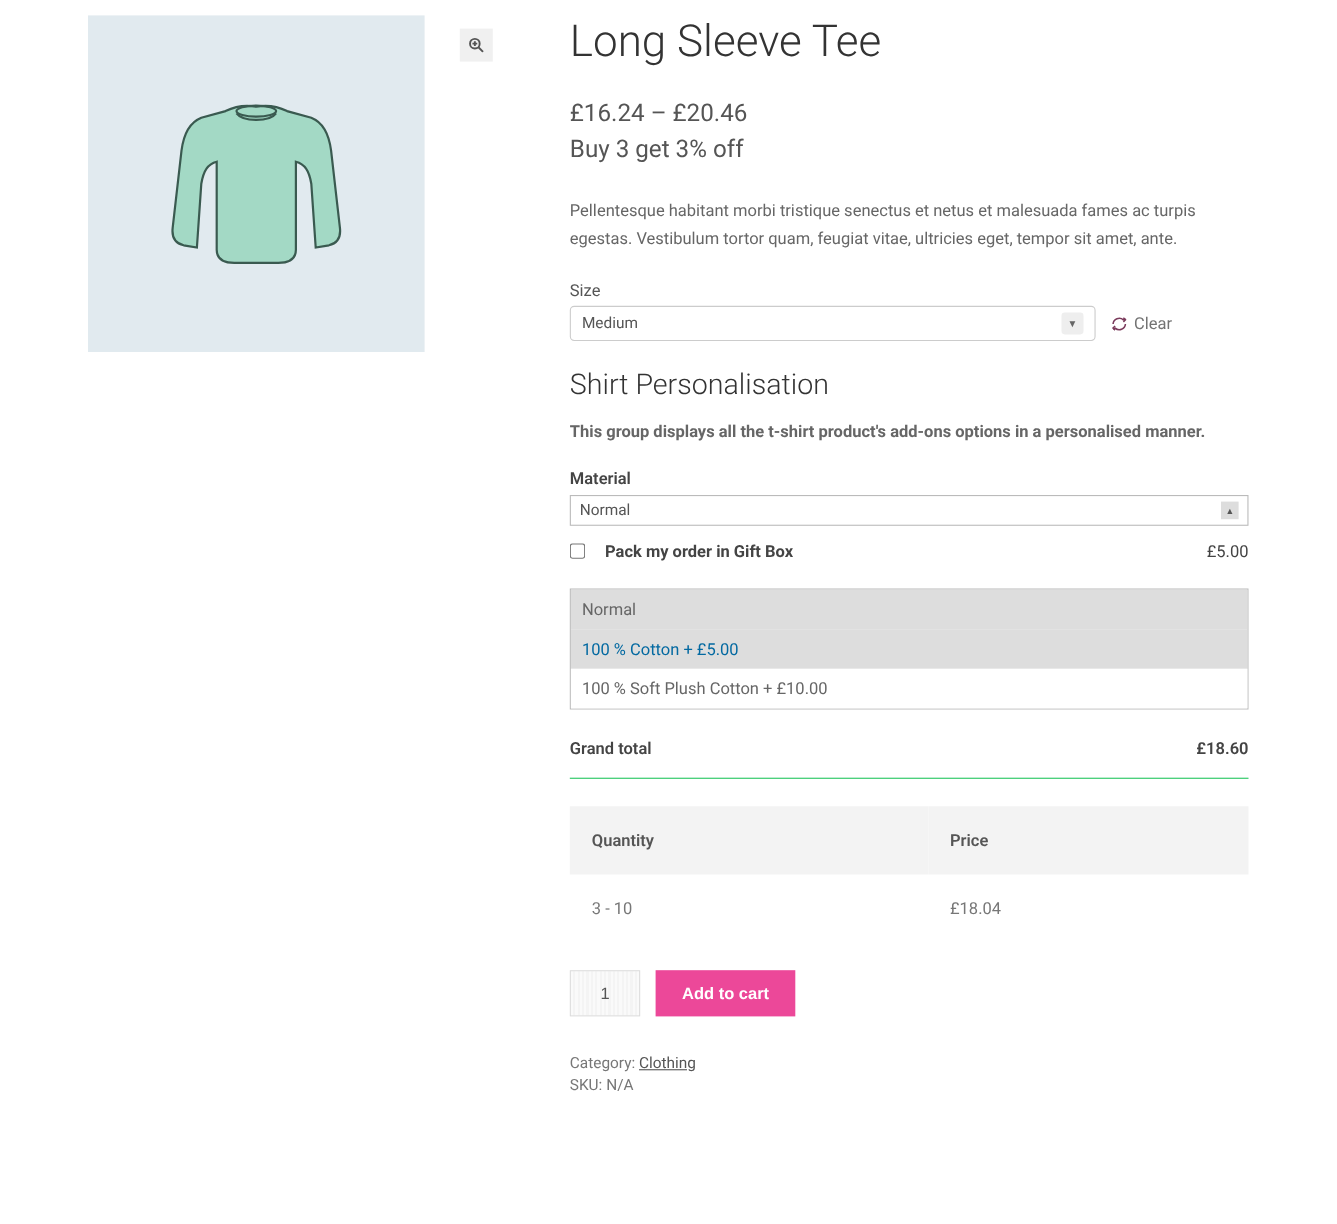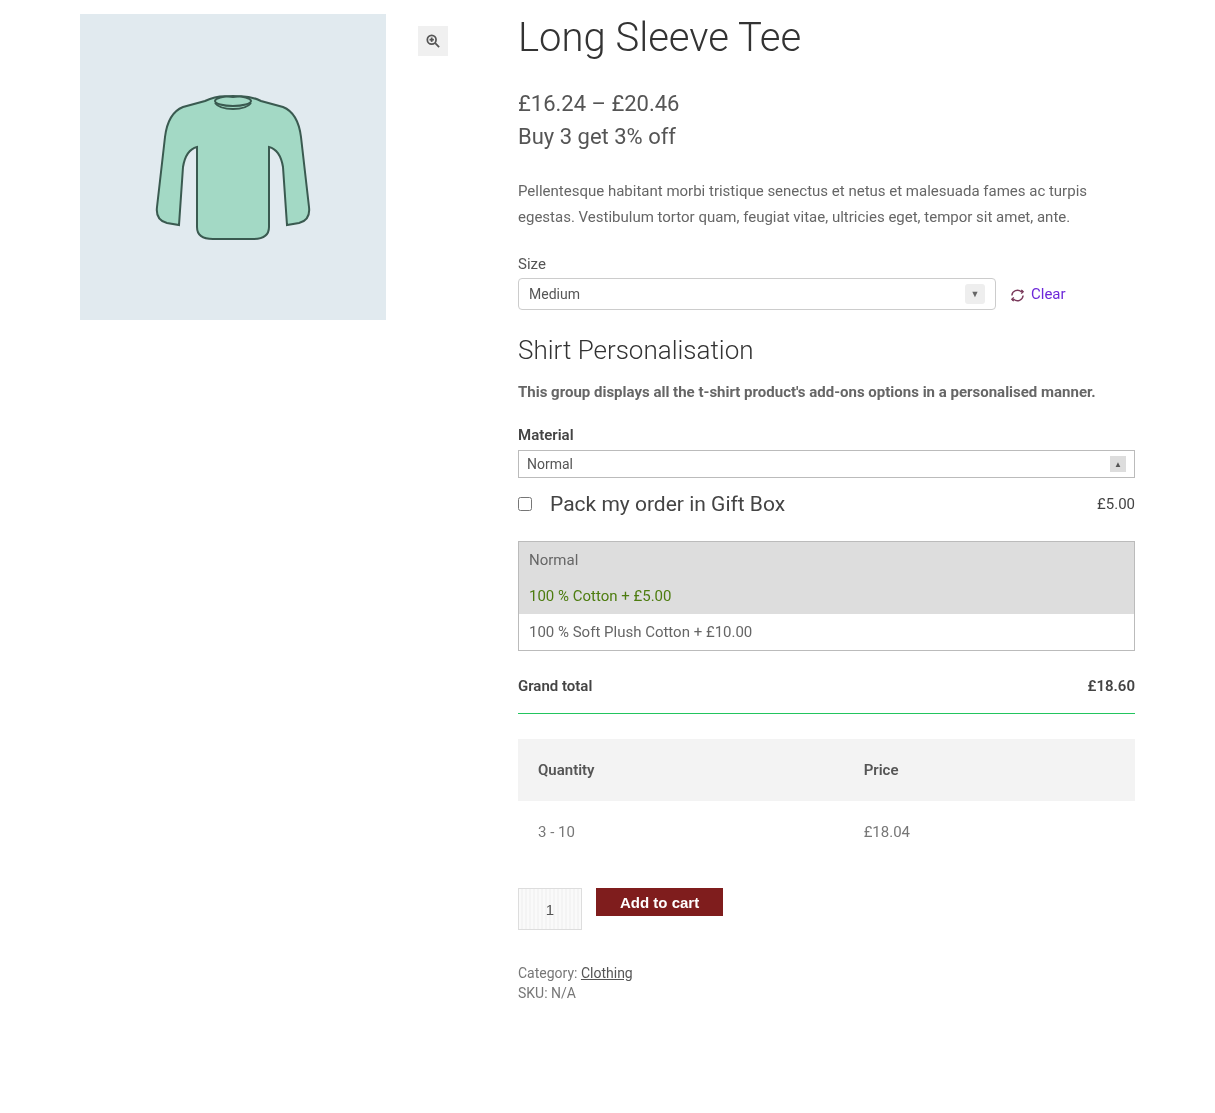--- a/index.html
+++ b/index.html
@@ -105,23 +105,23 @@
       background: #eee;
       border-radius: 3px;
       display: flex;
       align-items: center;
       justify-content: center;
       font-size: 9px;
       color: #666;
     }
     .clear-link {
       display: inline-flex;
-      align-items: flex-end;
+      align-items: center;
       gap: 6px;
-      color: #6d28d9;
+      color: #737373;
       font-size: 15px;
       text-decoration: none;
       cursor: pointer;
     }
     .clear-link svg { width: 15px; height: 15px; }
     h2.section-heading {
       font-size: 26px;
       font-weight: 300;
       color: #333;
       margin-bottom: 18px;
@@ -166,40 +166,40 @@
       display: flex;
       align-items: center;
       margin-bottom: 25px;
     }
     .checkbox-row input[type="checkbox"] {
       width: 14px;
       height: 14px;
       margin-right: 18px;
     }
     .checkbox-row .cb-label {
-      font-size: 21px;
-      font-weight: 400;
+      font-size: 15px;
+      font-weight: 700;
       color: #444;
       flex: 1;
     }
     .checkbox-row .cb-price {
       font-size: 15px;
       color: #444;
     }
     .dropdown-panel {
       border: 1px solid #bbb;
       margin-bottom: 8px;
     }
     .dd-option {
       padding: 9px 10px;
       font-size: 15px;
       cursor: pointer;
     }
     .dd-option.opt-normal { background: #ddd; color: #666; }
-    .dd-option.opt-highlight { background: #ddd; color: #4d7c0f; }
+    .dd-option.opt-highlight { background: #ddd; color: #0369a1; }
     .dd-option.opt-plain { background: #fff; color: #666; }
     .total-row {
       display: flex;
       justify-content: space-between;
       font-size: 15px;
       font-weight: 600;
       color: #444;
       padding: 6px 0;
     }
     .grand-row {
@@ -235,25 +235,25 @@
     .qty-input {
       width: 64px;
       height: 42px;
       border: 1px solid #ddd;
       text-align: center;
       font-size: 15px;
       color: #555;
       background: repeating-linear-gradient(90deg,#fafafa 0,#fafafa 2px,#f4f4f4 2px,#f4f4f4 4px);
     }
     .add-cart-btn {
-      background: #7f1d1d;
+      background: #ec4899;
       color: #fff;
       border: none;
       padding: 0 24px;
-      height: 28px;
+      height: 42px;
       font-size: 15px;
       font-weight: 600;
       cursor: pointer;
     }
     .meta-line {
       font-size: 14px;
       color: #777;
       margin-bottom: 4px;
     }
     .meta-line .meta-link {

